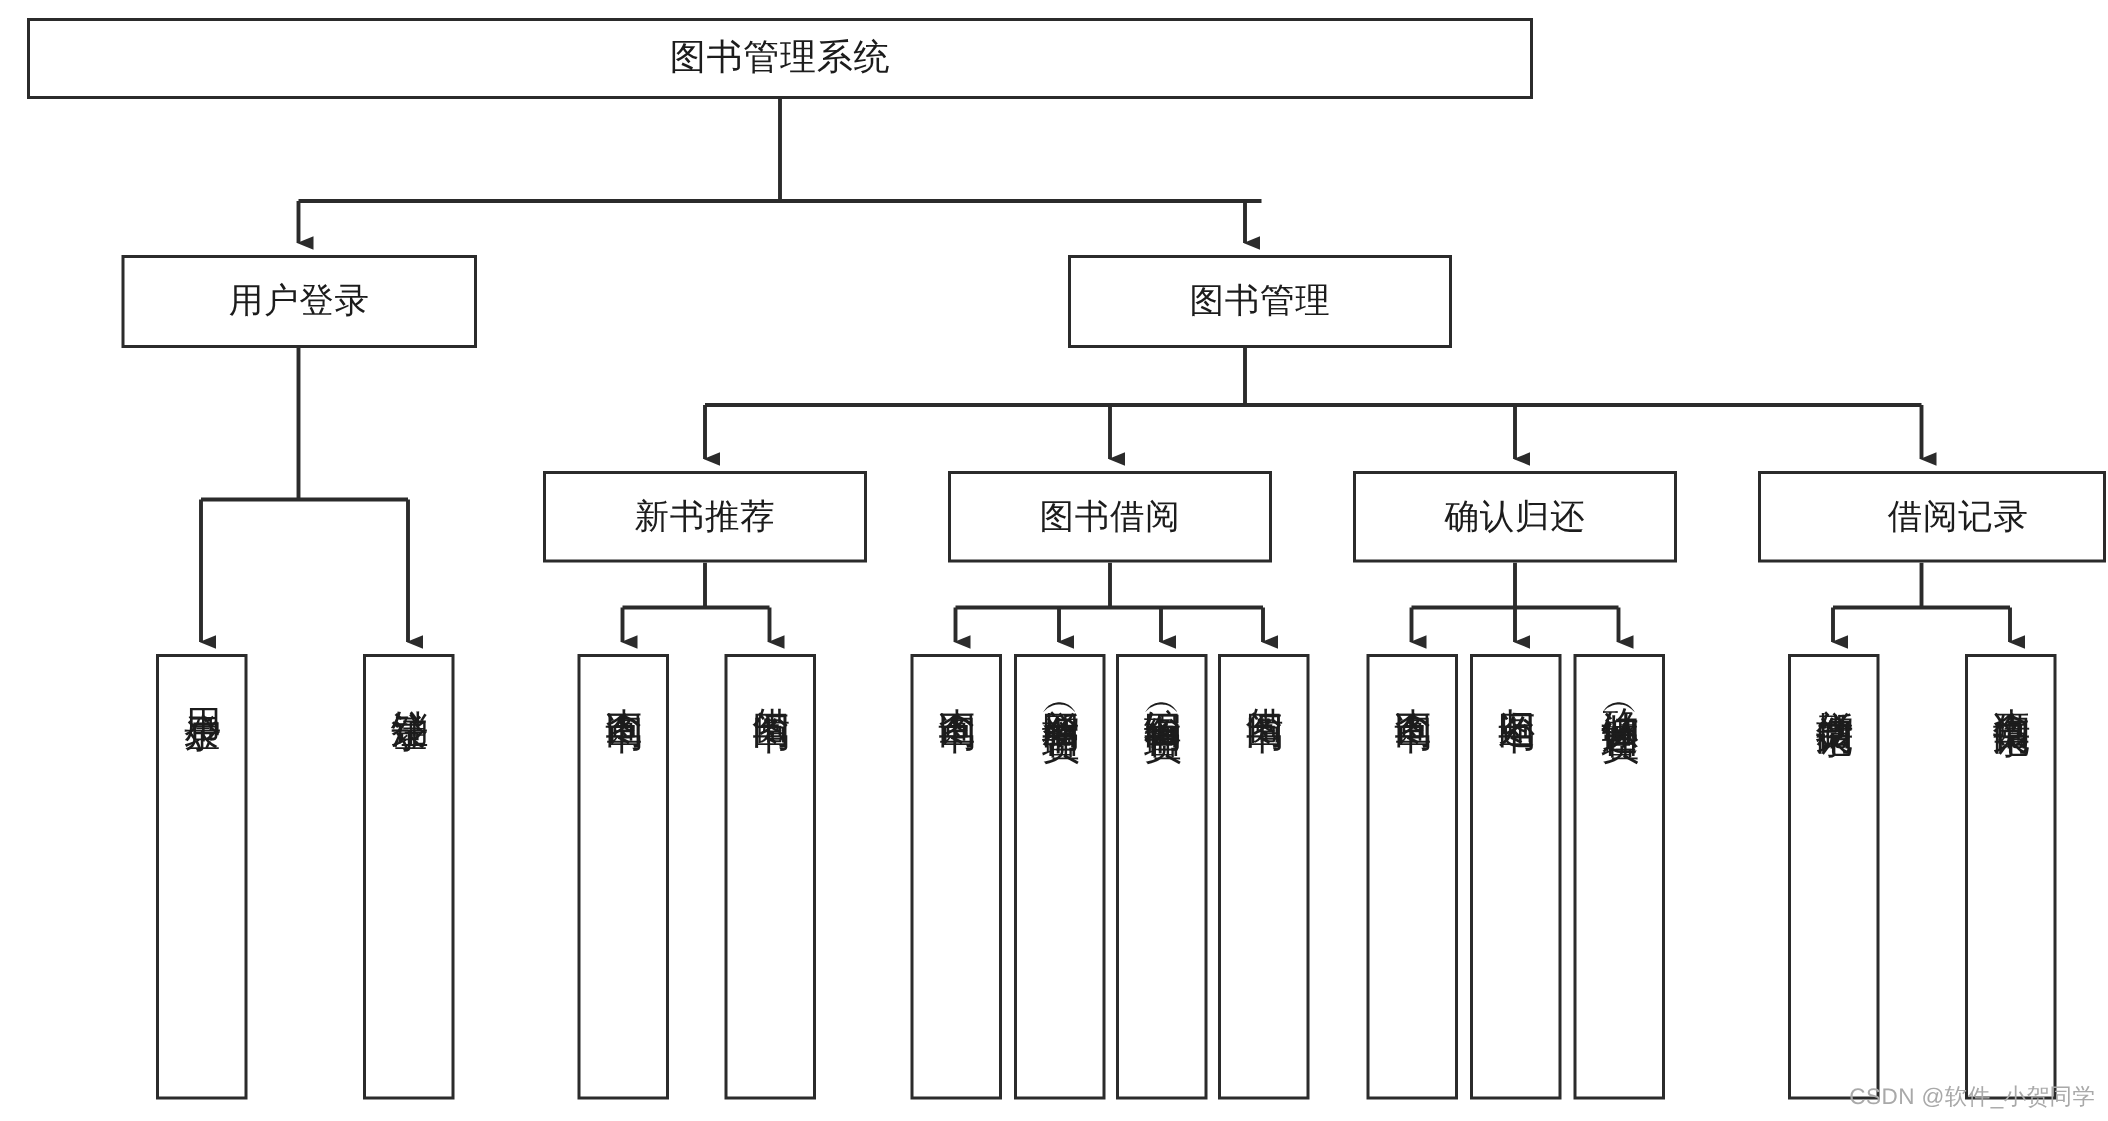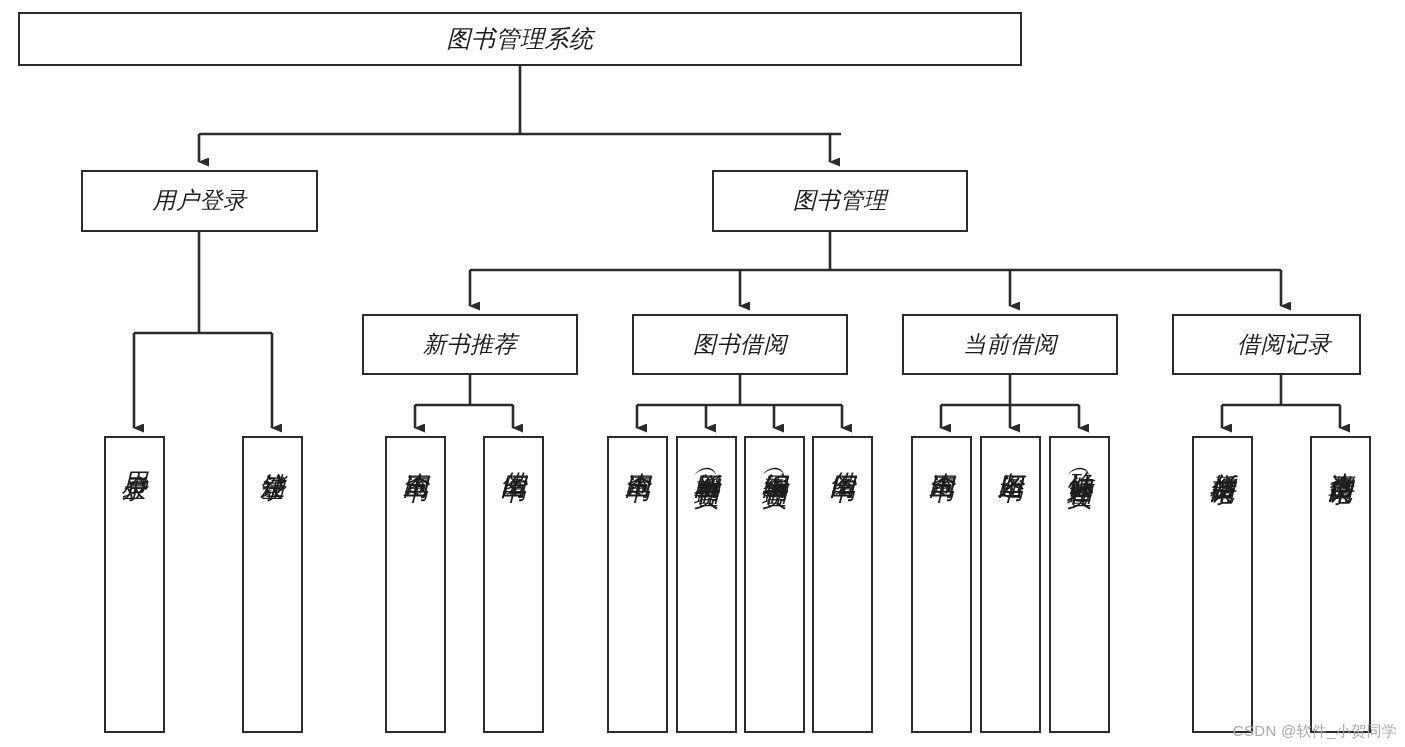--- a/index.html
+++ b/index.html
@@ -34,21 +34,20 @@
     display: flex;
     align-items: center;
     justify-content: center;
   }
   .node .label {
     color: #1c1c1c;
     text-align: center;
     line-height: 1.12;
     letter-spacing: 0.5px;
     white-space: nowrap;
-    font-style: italic;
   }
   .node.horizontal .label {
     font-size: 23px;
   }
   .node.root .label {
     font-size: 24px;
   }
   .node.vertical {
     align-items: flex-start;
     justify-content: center;
@@ -138,23 +137,23 @@
     <span class="label">图书管理</span>
   </div>
 
   <div class="node horizontal" style="left:362px; top:314px; width:216px; height:61px;">
     <span class="label">新书推荐</span>
   </div>
   <div class="node horizontal" style="left:632px; top:314px; width:216px; height:61px;">
     <span class="label">图书借阅</span>
   </div>
   <div class="node horizontal" style="left:902px; top:314px; width:216px; height:61px;">
-    <span class="label">当前借阅</span>
-  </div>
-  <div class="node horizontal" style="left:1172px; top:314px; width:189px; height:61px;padding-left:35px;">
+    <span class="label">确认归还</span>
+  </div>
+  <div class="node horizontal" style="left:1172px; top:314px; width:232px; height:61px;padding-left:35px;">
     <span class="label">借阅记录</span>
   </div>
 
   <div class="node vertical" style="left:104px; top:436px; width:61px; height:297px;">
     <span class="label">用户登录</span>
   </div>
   <div class="node vertical" style="left:242px; top:436px; width:61px; height:297px;">
     <span class="label">注销登录</span>
   </div>
 

